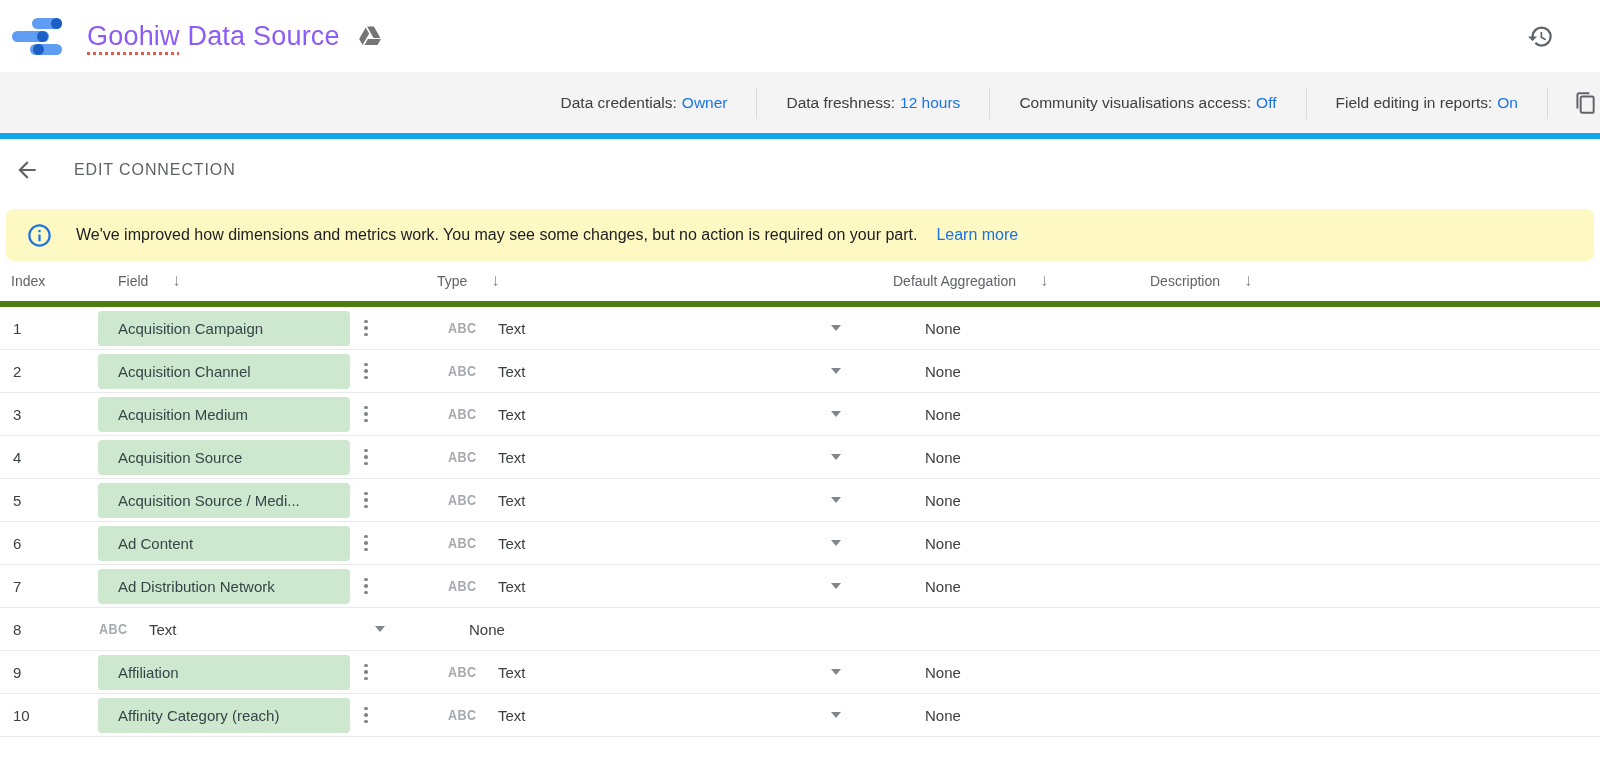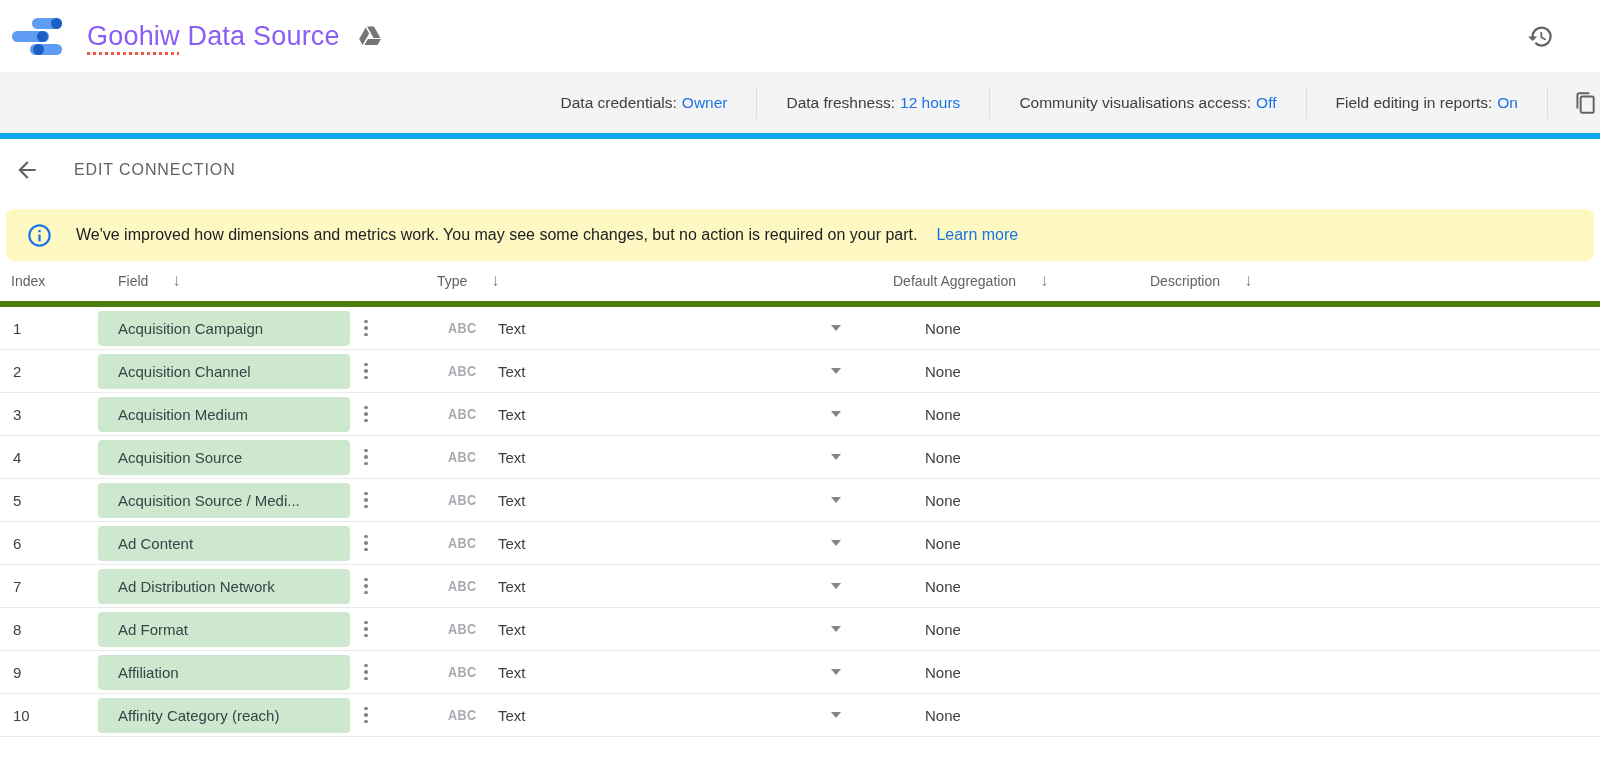--- a/index.html
+++ b/index.html
@@ -291,28 +291,20 @@
       <span class="abc">ABC</span>
       <span class="type-label">Text</span>
       <span class="caret"></span>
     </div>
     <div class="c-agg">None</div>
     <div class="c-desc"></div>
   </div>
 
   <div class="grid-row trow">
     <div class="c-index">8</div>
-    <div class="c-field">
-      <div class="chip">Ad Format</div>
-      <div class="dots">
-          <i></i>
-          <i></i>
-          <i></i>
-        </div>
-    </div>
     <div class="c-type">
       <span class="abc">ABC</span>
       <span class="type-label">Text</span>
       <span class="caret"></span>
     </div>
     <div class="c-agg">None</div>
     <div class="c-desc"></div>
   </div>
 
   <div class="grid-row trow">

